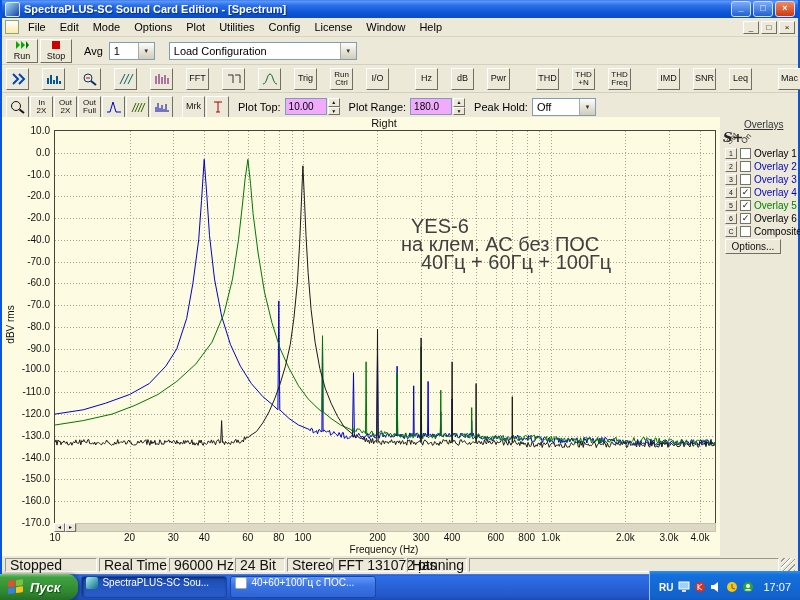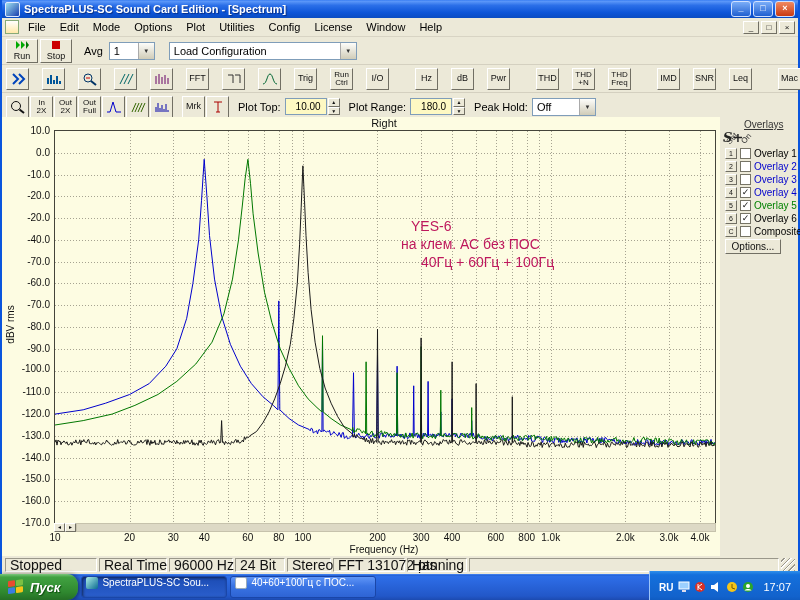--- a/index.html
+++ b/index.html
@@ -29,32 +29,32 @@
   .bigbtn{height:24px;min-width:32px;display:flex;flex-direction:column;align-items:center;justify-content:center;font-size:9px;line-height:10px;padding:0 3px;}
   .lbl{margin:0 4px 0 10px;}
   .combo{display:flex;align-items:center;background:#fff;border:1px solid #7f9db9;height:18px;font-size:11px;padding-left:4px;box-sizing:border-box;}
   .combo .val{flex:1;white-space:nowrap;overflow:hidden;}
   .carrow{width:15px;height:100%;background:linear-gradient(#fdfdfa,#d0ccb8);border-left:1px solid #aaa;font-size:6px;display:flex;align-items:center;justify-content:center;color:#333;flex:none;}
   .avg{width:46px;}
   .cfg{width:188px;margin-left:12px;}
   .tbtn{height:22px;min-width:23px;padding:0 2px;font-size:9px;display:flex;align-items:center;justify-content:center;line-height:9px;}
   .tbtn.two{flex-direction:column;font-size:8px;line-height:8px;}
   .tsep{width:7px;height:22px;}
-  .fld{width:42px;height:17px;border:1px solid #7f9db9;background:#fef9c3;font-size:10px;display:flex;align-items:center;padding-left:10px;box-sizing:border-box;}
+  .fld{width:42px;height:17px;border:1px solid #7f9db9;background:#f0abfc;font-size:10px;display:flex;align-items:center;padding-left:3px;box-sizing:border-box;}
   .spin{display:flex;flex-direction:column;width:12px;height:17px;}
   .spin div{flex:1;font-size:5px;line-height:6px;text-align:center;padding:0;}
   .f-lbl{margin:0 3px 0 8px;}
   .peak{width:64px;}
   
   .client{position:absolute;left:0;top:117px;width:796px;height:439px;background:#fdfce2;}
   .plot-title{position:absolute;left:52px;width:660px;top:0;text-align:center;font-size:11px;color:#111;}
   .ylabel-title{position:absolute;left:-22px;top:202px;width:60px;text-align:center;transform:rotate(-90deg);font-size:10px;color:#111;}
   .plotbox{position:absolute;left:52px;top:13px;width:660px;height:392px;border:1px solid #44443a;background:#fdfce2;}
   .plotbox svg{display:block;}
-  .anno{position:absolute;left:346px;top:86px;font-size:14px;line-height:18px;color:#be185d;}
+  .anno{position:absolute;left:346px;top:86px;font-size:20px;line-height:18px;color:#404040;}
   .a1{margin-left:10px;}
   .a3{margin-left:20px;}
   .ylab{position:absolute;left:2px;width:46px;text-align:right;font-size:10px;color:#111;}
   .xlab{position:absolute;top:415px;font-size:10px;transform:translateX(-50%);color:#111;}
   .xlabel-title{position:absolute;left:52px;width:660px;top:427px;text-align:center;font-size:10px;color:#111;}
   .hscroll{position:absolute;left:52px;top:406px;width:662px;height:9px;display:flex;}
   .sarrow{width:11px;height:9px;font-size:5px;line-height:7px;text-align:center;padding:0;}
   .strack{flex:1;background:#efedda;border:1px solid #c6c2ac;box-sizing:border-box;}
   .sthumb{width:100%;height:100%;background:#ddd9c5;}
   

